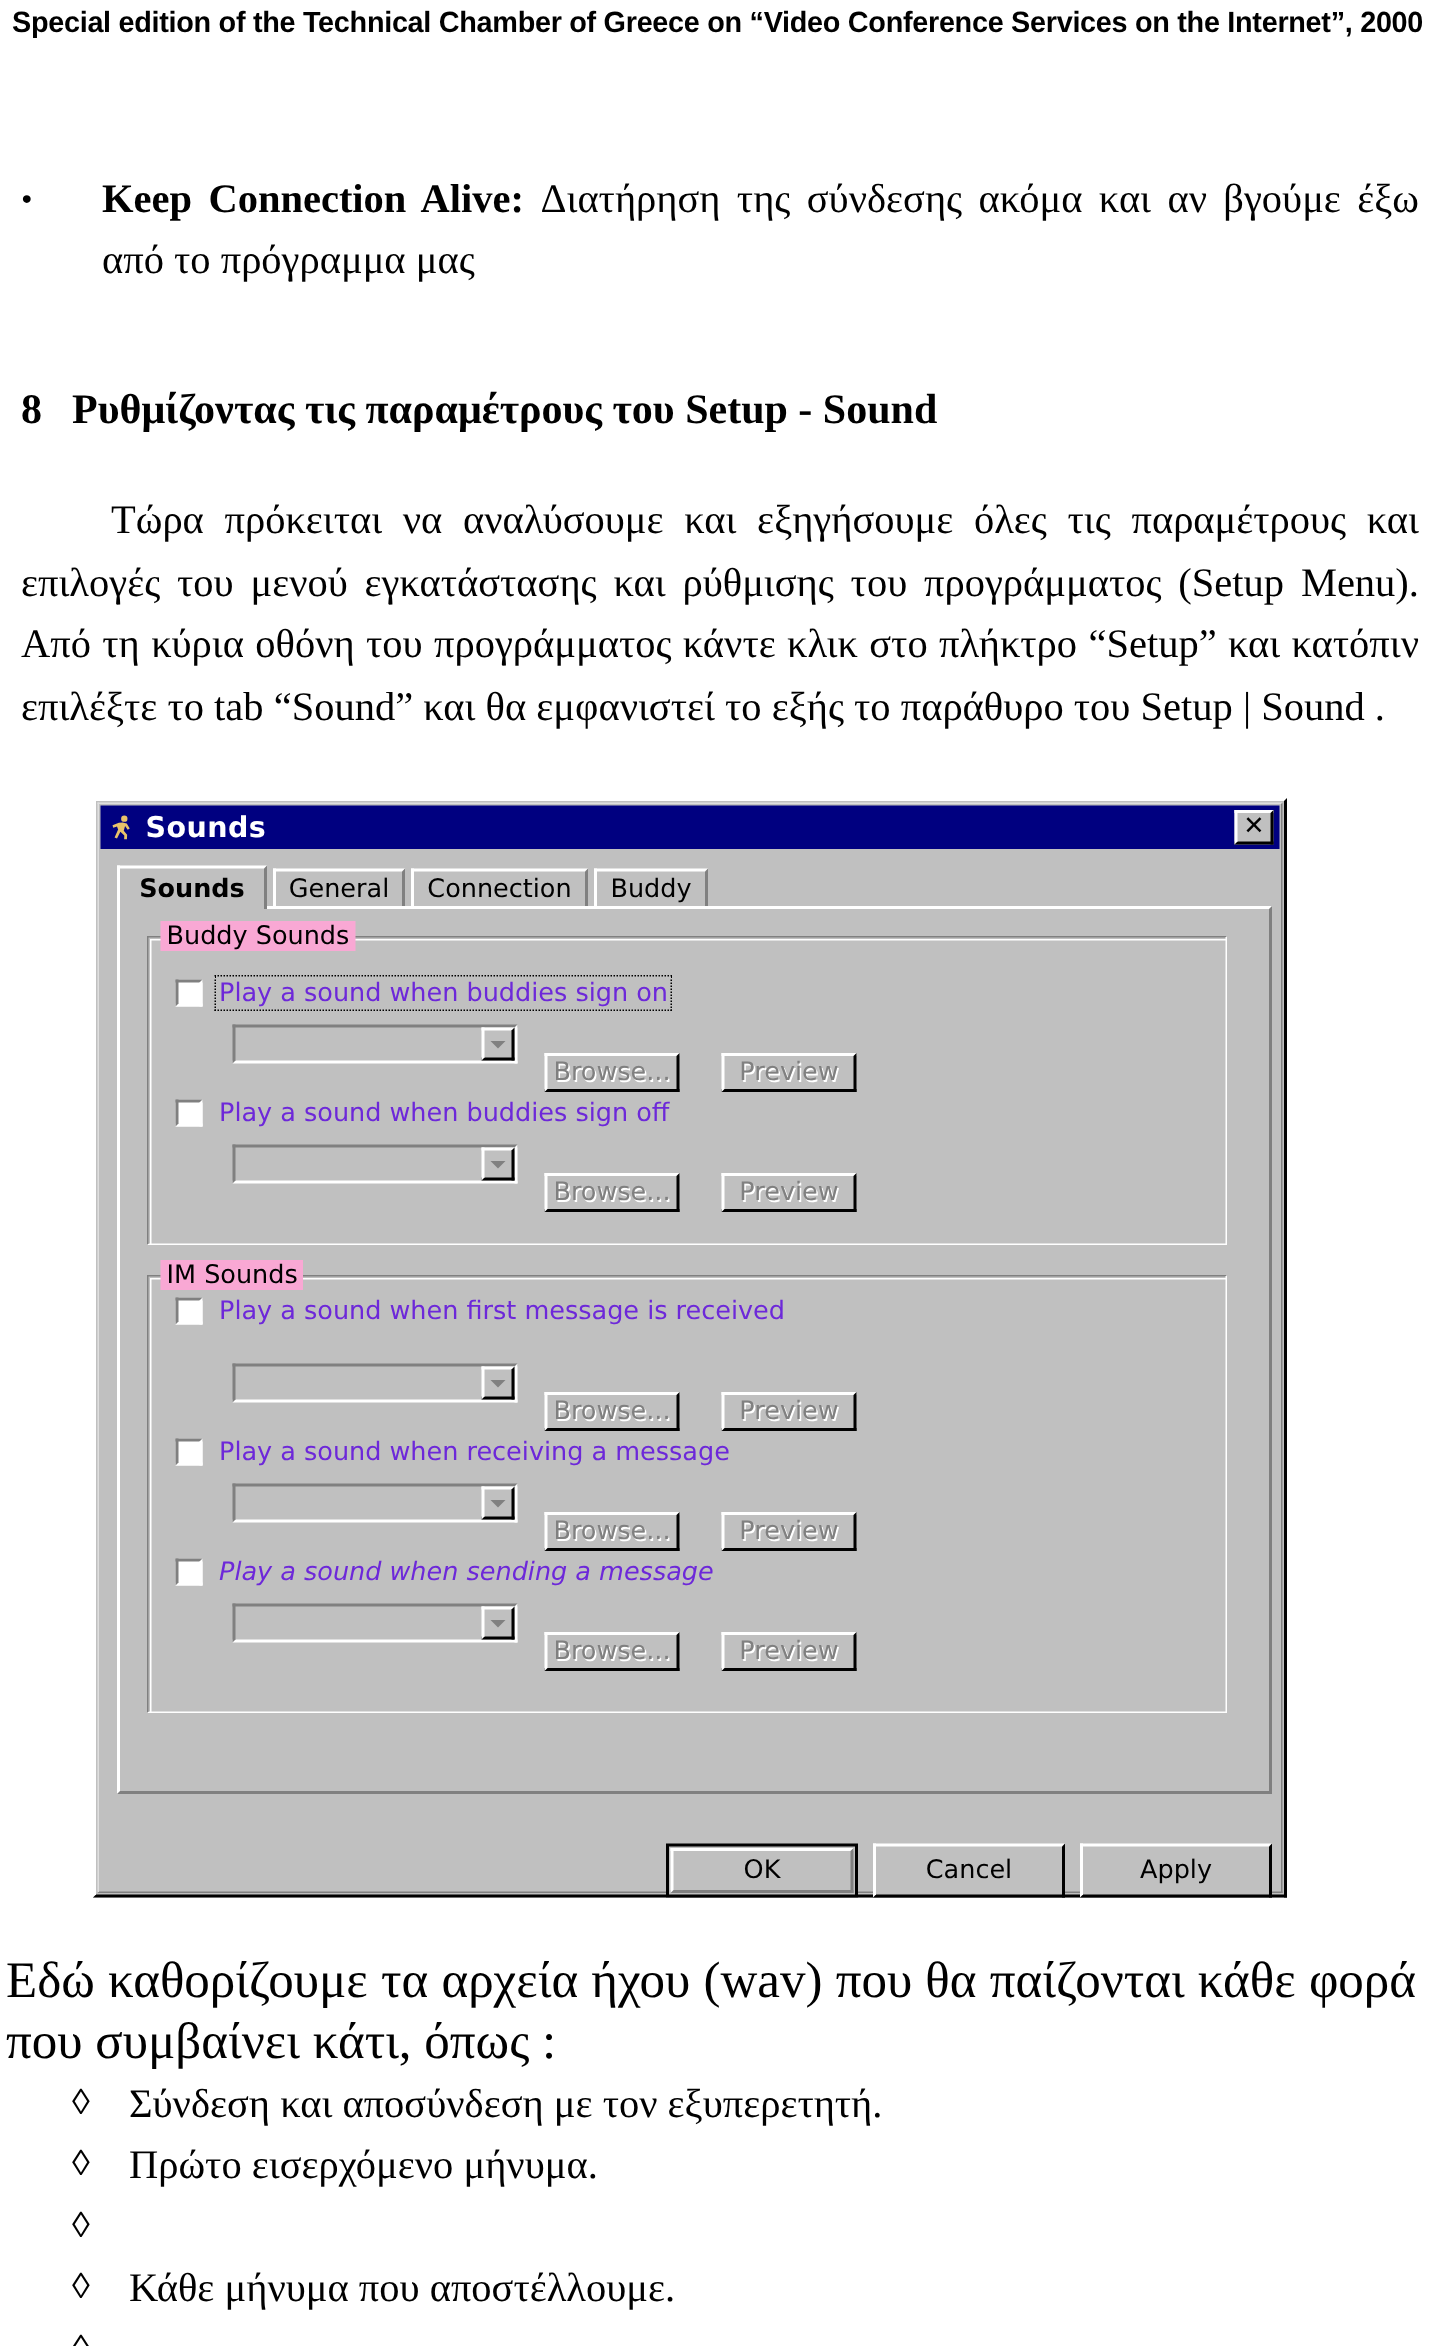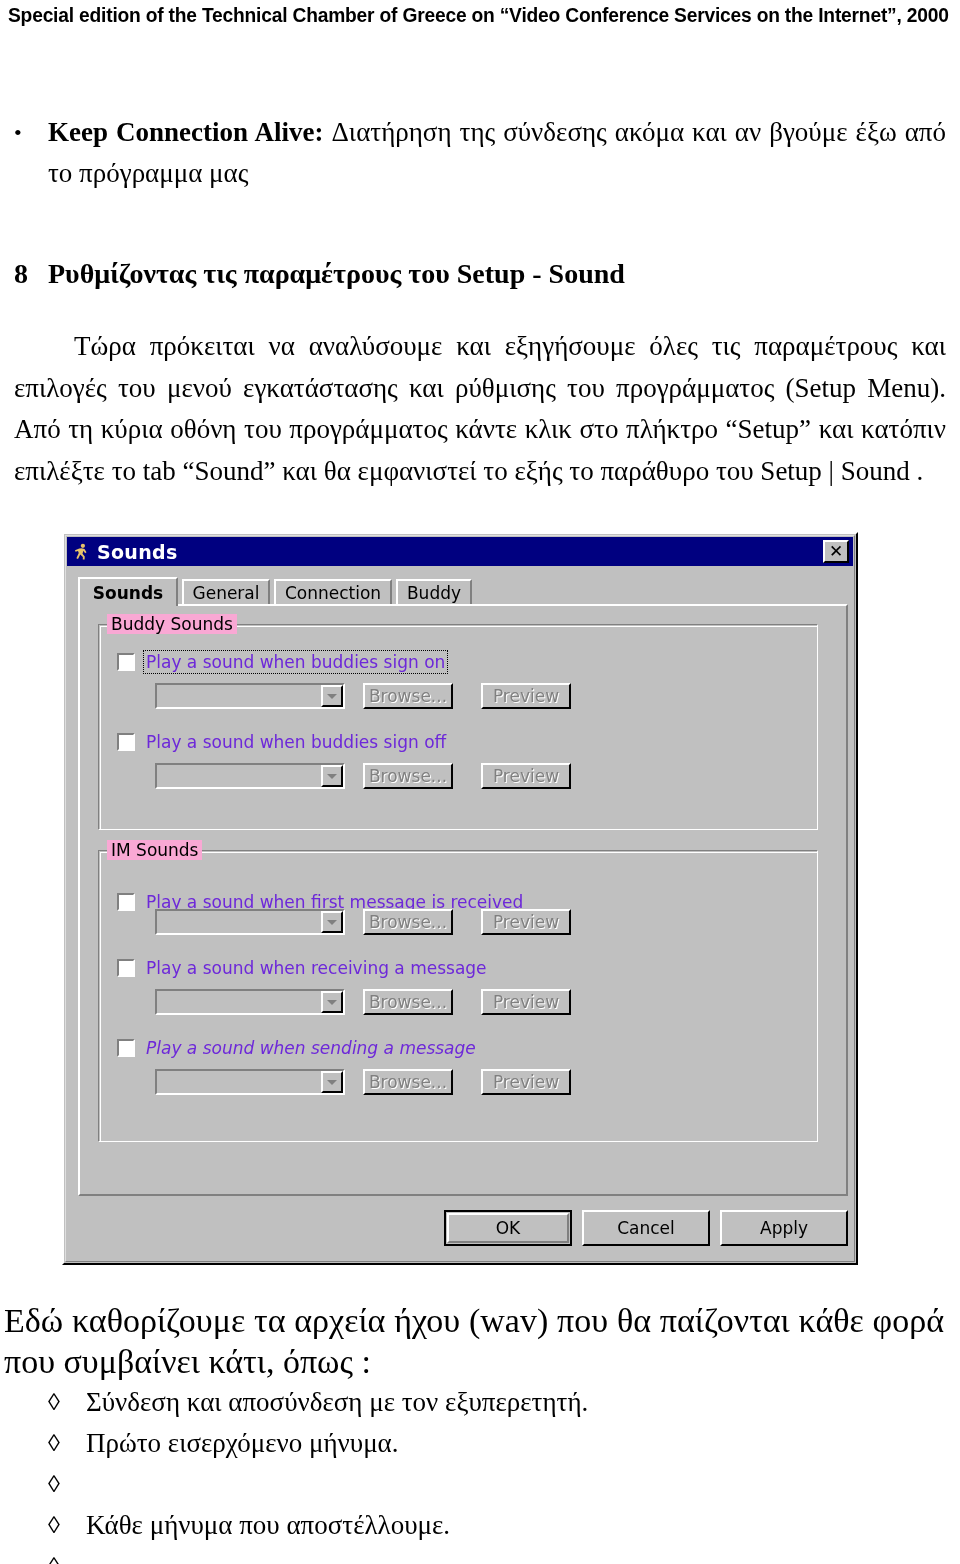--- a/index.html
+++ b/index.html
@@ -49,21 +49,21 @@
   }
   .bullet-para .bullet-dot {
     position: absolute;
     left: 0px;
     top: 0px;
     font-size: 22px;
     line-height: 41px;
   }
   .bullet-para .bullet-body {
     display: block;
-    margin-left: 34px;
+    margin-left: 54px;
     text-align: justify;
   }
   .bullet-para .bullet-body .lead {
     font-weight: bold;
   }
 
   .section-heading {
     position: absolute;
     left: 14px;
     top: 258px;
@@ -349,20 +349,21 @@
     border-left: 2px solid #ffffff;
     border-right: 2px solid #000000;
     border-bottom: 2px solid #000000;
     box-sizing: border-box;
     display: flex;
     align-items: center;
     justify-content: center;
     font-size: 17px;
     color: #000000;
     white-space: nowrap;
+    margin-top: 19px;
   }
   .btn.disabled {
     color: #808080;
     text-shadow: 1px 1px 0 #ffffff;
   }
   .btn.default {
     border: 2px solid #000000;
   }
   .btn.default .btn-face {
     position: absolute;
@@ -470,21 +471,21 @@
             <i></i>
           </span>
       </div>
       <div class="btn disabled" style="left:264px; top:138px; width:90px; height:26px;">Browse...</div>
       <div class="btn disabled" style="left:382px; top:138px; width:90px; height:26px;">Preview</div>
     </div>
 
     <div class="groupbox" style="left:18px; top:244px; width:720px; height:292px;">
       <span class="group-label">IM Sounds</span>
 
-      <div class="cbrow" style="left:18px; top:40px;">
+      <div class="cbrow" style="left:18px; top:12px;">
         <span class="cbox"></span>
         <span class="cblabel">Play a sound when first message is received</span>
       </div>
       <div class="combo" style="left:56px; top:58px; width:190px;">
         <span class="combo-field"></span>
         <span class="combo-arrow">
             <i></i>
           </span>
       </div>
       <div class="btn disabled" style="left:264px; top:58px; width:90px; height:26px;">Browse...</div>

